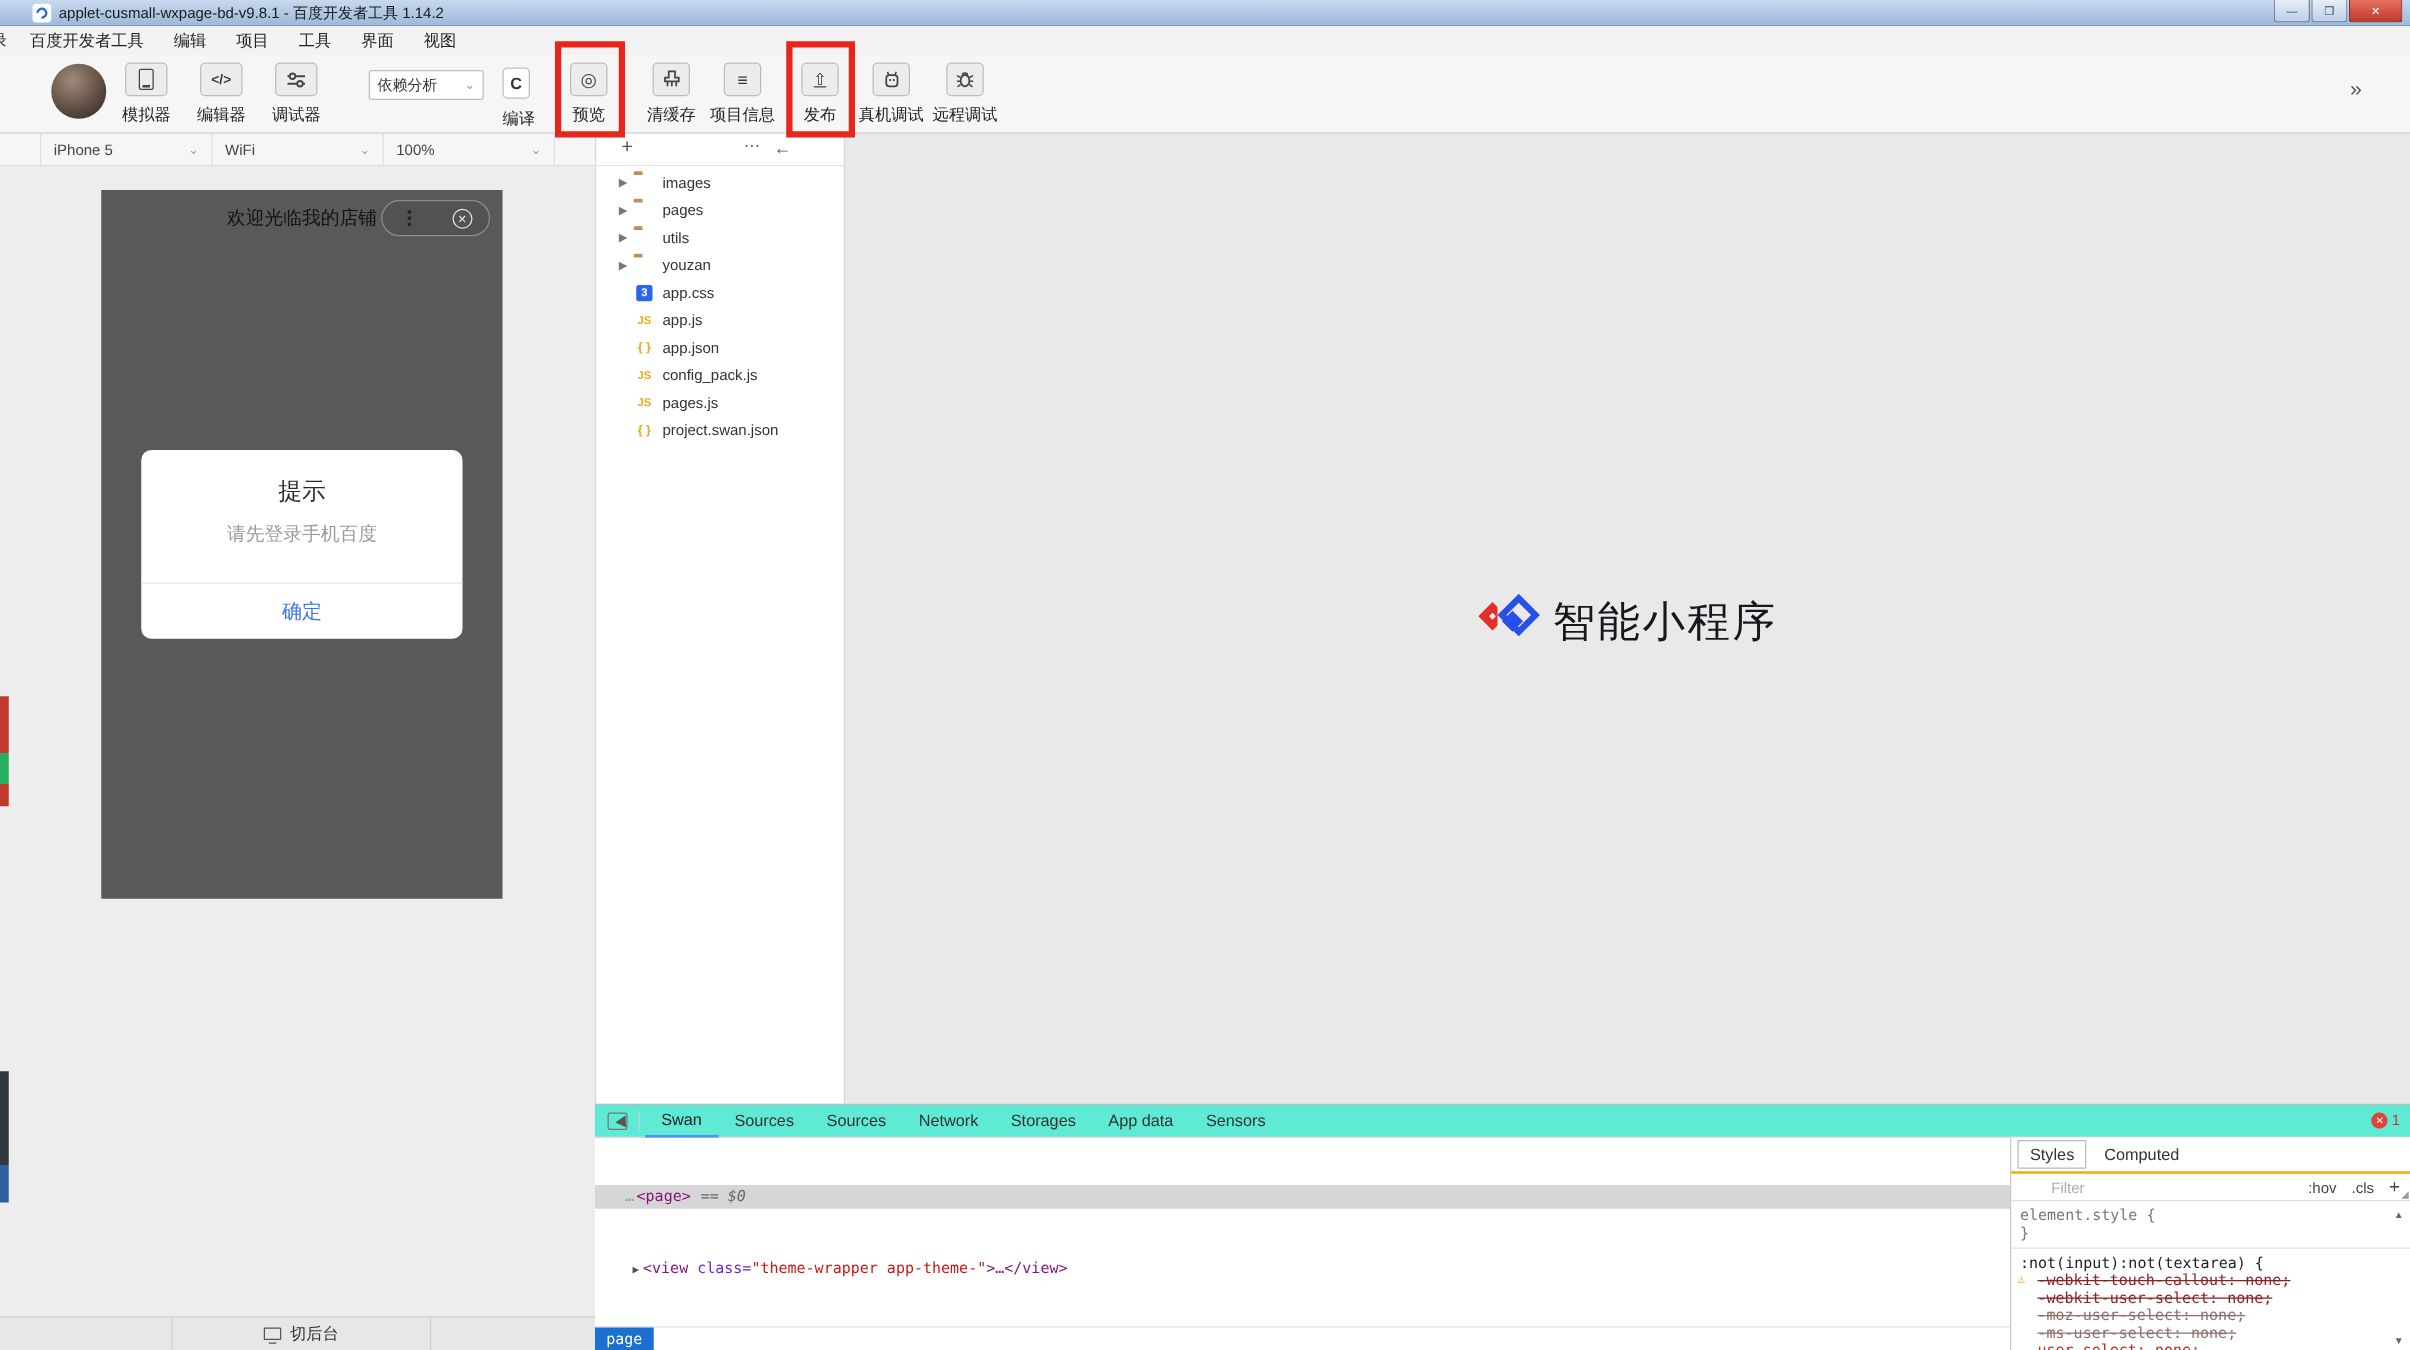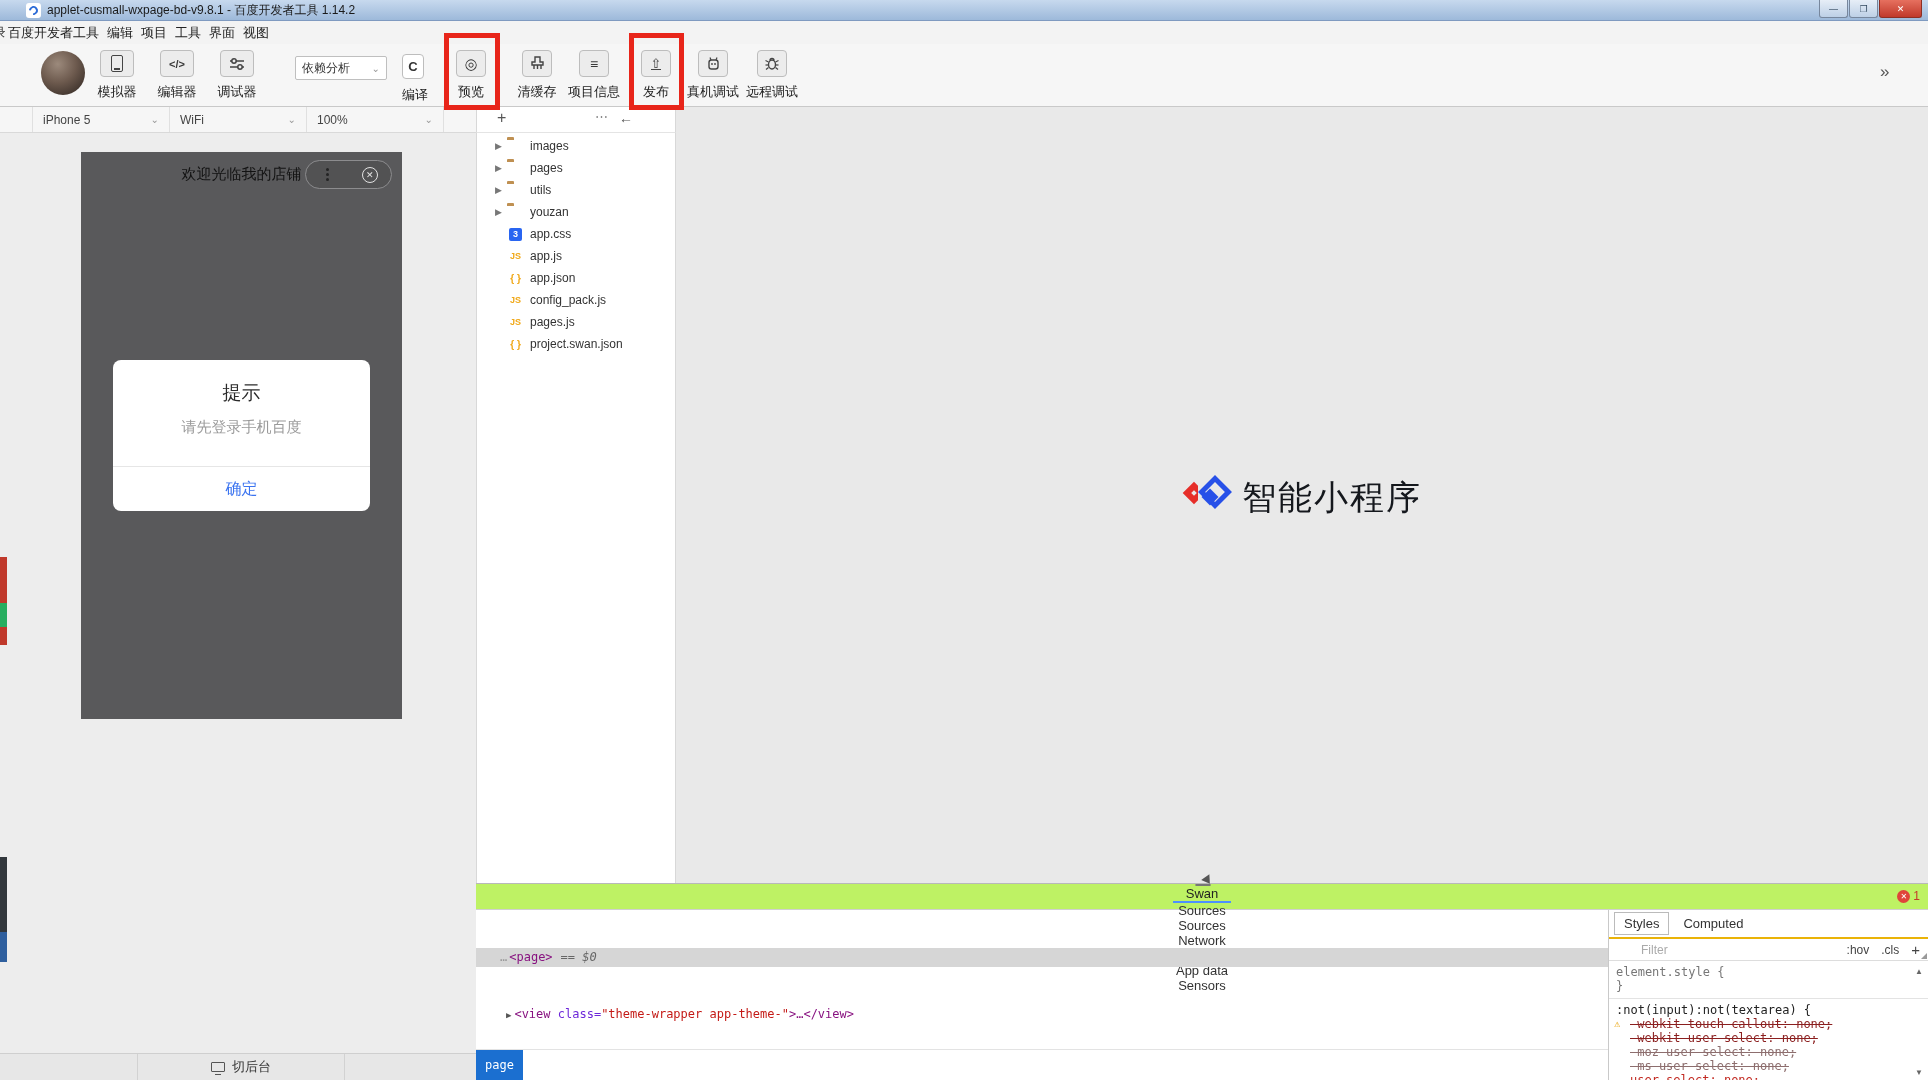--- a/index.html
+++ b/index.html
@@ -20,21 +20,21 @@
   .winbtns { position:absolute; right:6px; top:0; display:flex; }
   .winbtn { width:29px; height:18px; border:1px solid #77879d; border-top:none;
     border-radius:0 0 3px 3px; background:linear-gradient(#e7eef7,#bdd0e6);
     font-size:9px; color:#33495f; display:flex; align-items:center; justify-content:center; margin-left:1px; }
   .winbtn.close { background:linear-gradient(#e6705f,#c0392b); border-color:#8d2f24; color:#fff; width:43px; }
 
   
   .menubar { left:0; top:21px; width:1928px; height:23px; background:#f3f3f3;
     display:flex; align-items:center; font-size:13px; color:#222; }
   .menu-clip { position:absolute; left:-7px; top:3px; font-size:13px; color:#333; width:12px; overflow:hidden; }
-  .menubar .mi { margin-left:8px; }
+  .menubar .mi { margin-left:24px; }
   .menubar .mi:first-of-type { margin-left:33px; }
 
   
   .toolbar { left:0; top:44px; width:1928px; height:63px; background:#f6f6f6; border-bottom:1px solid #c9c9c9; }
   .avatar { left:41px; top:7px; width:44px; height:44px; border-radius:50%;
     background:radial-gradient(circle at 38% 30%, #9c8a7c, #6d5a4e 45%, #3c312b 85%); }
   .tool { position:absolute; top:6px; width:90px; margin-left:-45px; text-align:center; }
   .tool .ibox { width:34px; height:27px; margin:0 auto; border:1px solid #bdbdbd; border-radius:4px;
     background:#ececec; display:flex; align-items:center; justify-content:center; color:#3a3a3a; }
   .tool .lbl { margin-top:6px; font-size:13px; color:#222; }
@@ -108,39 +108,39 @@
   .brand { position:absolute; left:50%; top:368px; transform:translateX(-50%); display:flex; align-items:center; gap:12px; }
   .lm { width:48px; height:44px; position:relative; }
   .lm-redwrap { position:absolute; left:0; top:4px; width:16px; height:36px; overflow:hidden; }
   .lm-redwrap i { position:absolute; left:4px; top:5px; width:16px; height:16px; border:6px solid #e62e29; transform:rotate(45deg); display:block; }
   .lm-blue { position:absolute; right:3px; top:4px; width:24px; height:24px; border:5px solid #2750e8; transform:rotate(45deg); }
   .lm-blue-in { position:absolute; right:14px; top:15px; width:12px; height:12px; background:#2750e8; transform:rotate(45deg); }
   .brand-text { font-size:34px; color:#15181d; letter-spacing:2px; }
 
   
   .devtools { left:476px; top:883px; width:1452px; height:197px; background:#fff; border-top:1px solid #b9b9b9; }
-  .dt-tabbar { height:26px; background:#bef264; border-bottom:1px solid #d0d0d0; display:flex; align-items:center; position:relative;flex-direction:column; }
+  .dt-tabbar { height:26px; background:#5eead4; border-bottom:1px solid #d0d0d0; display:flex; align-items:center; position:relative; }
   .inspect { width:16px; height:14px; margin:0 9px 0 10px; border:1.5px solid #777; border-radius:2px; position:relative; }
   .inspect::after { content:""; position:absolute; right:-4px; bottom:-4px; border:5px solid transparent; border-top:8px solid #555; transform:rotate(-35deg); }
   .dt-sep { width:1px; height:16px; background:#ccc; margin-right:4px; }
   .dt-tab { padding:0 13px; font-size:13px; color:#333; height:26px; display:flex; align-items:center; }
   .dt-tab.active { color:#222; border-bottom:2px solid #4d90fe; }
   .err-badge { position:absolute; right:8px; top:5px; display:flex; align-items:center; gap:3px; }
   .err-badge .circ { width:13px; height:13px; border-radius:50%; background:#e0443a; color:#fff; font-size:8px;
     display:flex; align-items:center; justify-content:center; }
   .err-badge .cnt { font-size:12px; color:#c53929; }
   .dt-elems { position:absolute; left:0; top:26px; width:1132px; height:171px; font-size:12px; line-height:19px; white-space:pre; }
   .el-row { padding-left:24px; }
   .el-row.sel { background:#d6d6d6; }
   .tag { color:#881280; } .attr { color:#6d28d9; } .aval { color:#c41a16; }
   .dollar { color:#666; font-style:italic; margin-left:8px; }
   .ell { color:#999; margin-right:2px; }
   .el-arrow { color:#555; font-size:9px; margin:0 3px 0 6px; }
   .el-ind { padding-left:27px; }
-  .crumbbar { position:absolute; left:0; bottom:0; width:1132px; height:32px; border-top:1px solid #e3e3e3; background:#fff; display:flex; }
+  .crumbbar { position:absolute; left:0; bottom:0; width:1132px; height:20px; border-top:1px solid #e3e3e3; background:#fff; display:flex; }
   .crumb { background:#1b6fd0; color:#fff; font-size:12px; padding:0 9px; display:flex; align-items:center; }
 
   
   .stylepane { position:absolute; left:1132px; top:26px; width:320px; height:171px; border-left:1px solid #c9c9c9; background:#fff; }
   .sp-tabs { height:29px; border-bottom:2px solid #eab308; display:flex; align-items:center; font-size:13px; color:#333; }
   .sp-tab { padding:3px 9px; margin-left:5px; }
   .sp-tab.active { border:1px solid #bbb; background:#fff; }
   .sp-filter { height:22px; border-bottom:1px solid #ddd; display:flex; align-items:center; padding:0 8px; position:relative; }
   .sp-filter input { border:none; outline:none; font-size:12px; color:#444; width:150px; background:transparent; font-family:"Liberation Sans",sans-serif;margin-left:24px; }
   .sp-filter input::placeholder { color:#aaa; }

